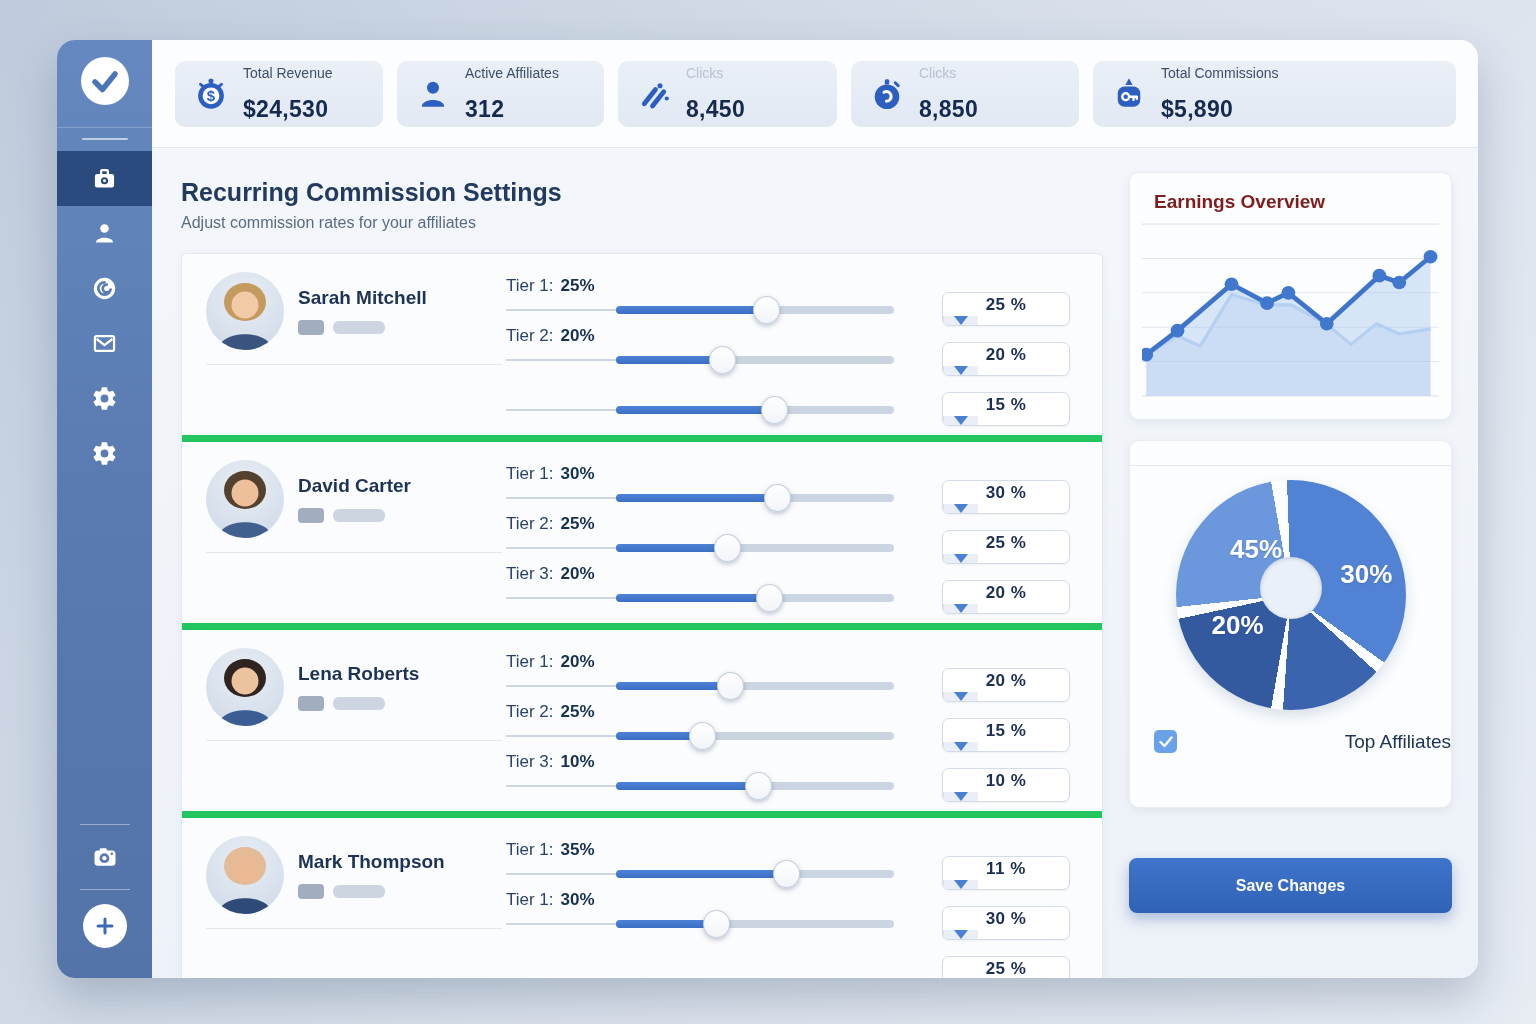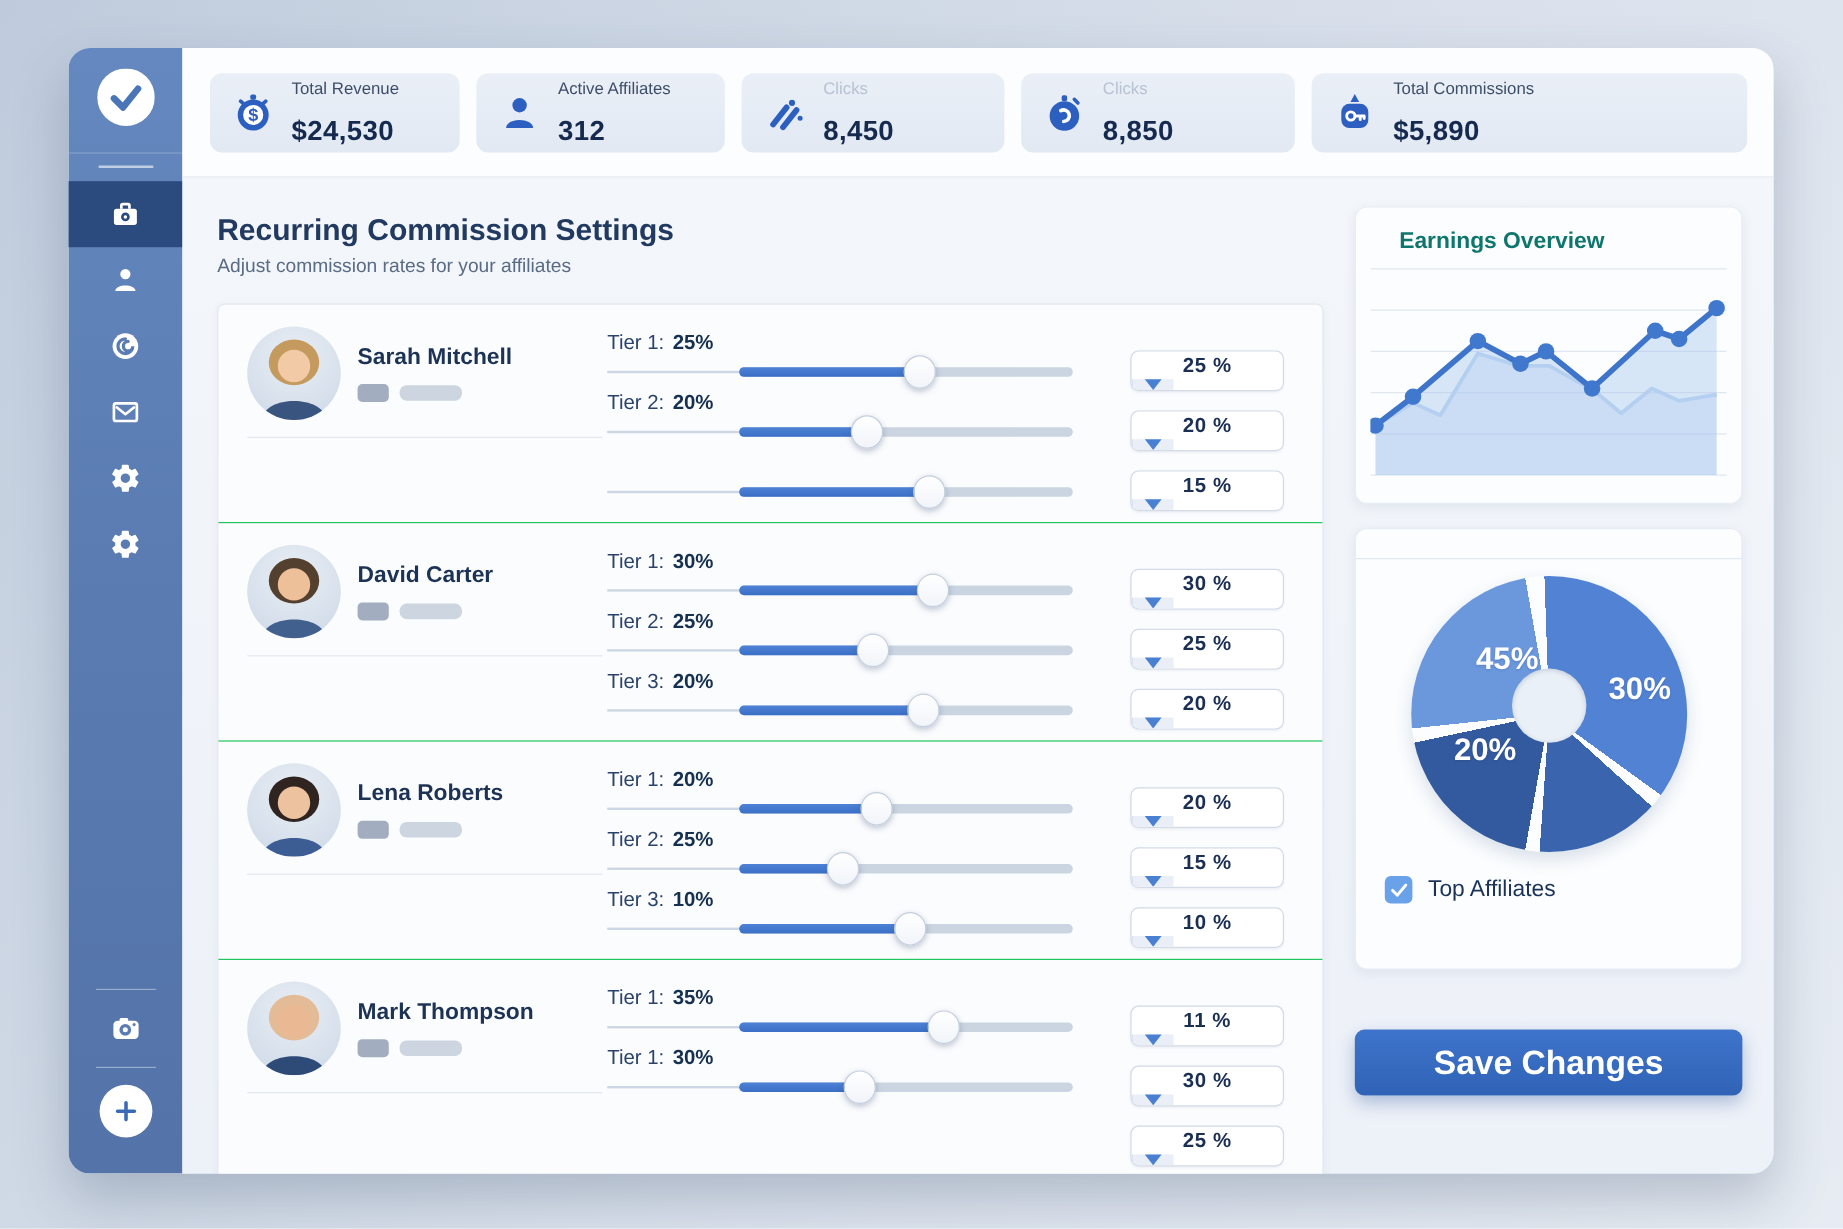--- a/index.html
+++ b/index.html
@@ -42,21 +42,21 @@
   .content { flex:1; display:flex; gap:26px; padding:24px 26px 0 29px;
     background:linear-gradient(180deg,#f3f6fa,#edf1f8); }
 
   
   .left-col { width:922px; flex-shrink:0; }
   .page-title { font-size:25px; font-weight:bold; color:#223a60; margin:6px 0 7px; }
   .page-subtitle { font-size:16px; color:#5a6b84; margin-bottom:21px; }
   .list-card { background:#fbfcfe; border:1px solid #e2e8f0; border-radius:6px;
     box-shadow:0 2px 8px rgba(80,100,130,.06); }
   .affiliate-row { display:flex; padding:18px 32px 12px 24px; }
-  .affiliate-row + .affiliate-row { border-top:1px solid #22c55e; }
+  .affiliate-row + .affiliate-row { border-top:7px solid #22c55e; }
   .aff-left { width:300px; flex-shrink:0; }
   .aff-head { display:flex; gap:14px; }
   .avatar { width:78px; height:78px; border-radius:50%; overflow:hidden; flex-shrink:0;
     background:radial-gradient(circle at 50% 32%,#e9eef5,#ccd8e6); }
   .aff-nameblock { padding-top:15px; }
   .aff-name { font-size:19px; font-weight:bold; color:#1d3356; }
   .aff-pills { display:flex; gap:9px; margin-top:11px; align-items:center; }
   .pill-a { width:26px; height:15px; border-radius:4px; background:#a2aebf; }
   .pill-b { width:52px; height:13px; border-radius:6px; background:#ccd5e0; }
   .aff-divider { height:1px; width:296px; background:#e2e8f0; margin-top:14px; }
@@ -81,38 +81,38 @@
   .dd-arrow { width:35px; border-left:1px solid #d9e0ea; background:#e9eef7;
     display:flex; align-items:center; justify-content:center; }
   .dd-tri { width:0; height:0; border-left:7px solid transparent; border-right:7px solid transparent;
     border-top:9px solid #4a80d2; }
 
   
   .right-col { flex:1; display:flex; flex-direction:column; min-width:0; }
   .card { background:#fbfdfe; border:1px solid #e8edf4; border-radius:10px;
     box-shadow:0 3px 10px rgba(80,100,130,.09); }
   .earnings-card { height:248px; padding:18px 12px 0; margin-bottom:20px; }
-  .card-title { font-size:19px; color:#0f766e; margin:0 0 8px 24px; }
+  .card-title { font-size:19px; color:#7f1d1d; margin:0 0 8px 12px; }
   .linechart { width:100%; height:178px; display:block; }
   .perf-card { height:368px; padding:18px 0 0; }
   .perf-card .card-title { margin-left:22px; }
   .title-rule { height:1px; background:#e3e9f1; margin:6px 0 0; }
   .pie-wrap { width:230px; height:230px; margin:14px auto 0; position:relative; }
   .pie { width:100%; height:100%; border-radius:50%; box-shadow:0 6px 14px rgba(60,90,140,.18); }
   .pie-hole { position:absolute; left:50%; top:47%; transform:translate(-50%,-50%);
     width:62px; height:62px; border-radius:50%; background:#e9f0f8;
     box-shadow:0 1px 4px rgba(60,80,110,.25) inset; }
   .pie-label { position:absolute; transform:translate(-50%,-50%); color:#fff;
     font-size:26px; font-weight:600; text-shadow:0 1px 2px rgba(30,50,90,.2); }
-  .perf-check { display:flex; align-items:center; gap:13px; margin:20px 0 0 24px; }
+  .perf-check { display:flex; align-items:center; gap:13px; margin:20px 0 0 24px;justify-content:space-between; }
   .checkbox { width:23px; height:23px; border-radius:5px; background:#6aa2e9;
     display:flex; align-items:center; justify-content:center; cursor:pointer; }
   .check-label { font-size:19px; color:#1c3357; }
   .save-btn { margin-top:50px; height:55px; border:none; border-radius:8px; cursor:pointer;
-    background:linear-gradient(180deg,#3e74cb,#3063b6); color:#fff; font-size:28px; font-weight:bold;
+    background:linear-gradient(180deg,#3e74cb,#3063b6); color:#fff; font-size:16px; font-weight:bold;
     font-family:"Liberation Sans", sans-serif; box-shadow:0 6px 14px rgba(50,90,160,.35); width:100%; }
 </style>
 </head>
 <body>
 
 <div class="page">
   <div class="window">
 
     <aside class="sidebar">
       <div class="logo-wrap">

